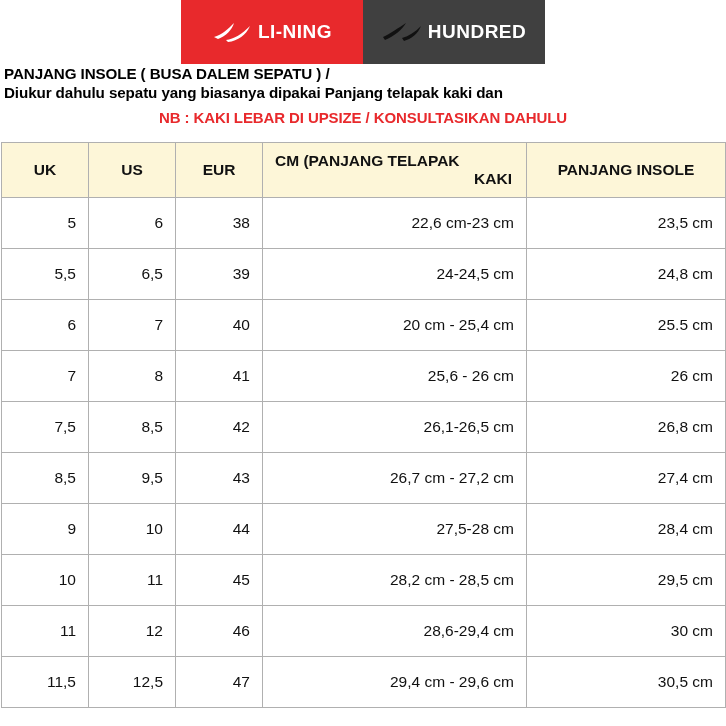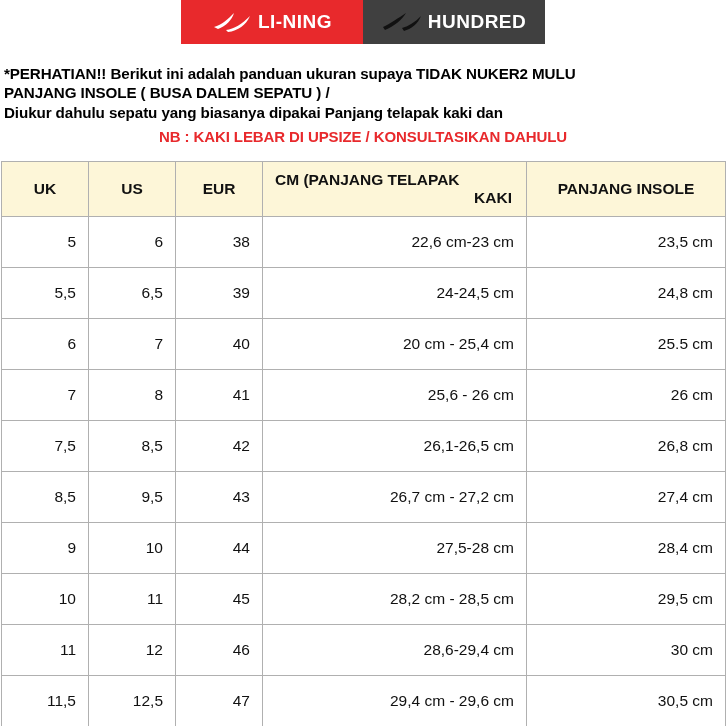--- a/index.html
+++ b/index.html
@@ -23,21 +23,21 @@
   
   .logos {
     display: flex;
     justify-content: center;
     align-items: stretch;
     height: 58px;
     gap: 0;
   }
   .logo-box {
     width: 182px;
-    height: 44px;
+    height: 64px;
     display: flex;
     align-items: center;
     justify-content: center;
     position: relative;
   }
   .logo-lining {
     background: #e8292c;
   }
   .logo-hundred {
     background: #404040;
@@ -150,21 +150,20 @@
             <path d="M1 15 C8 12 16 6 24 1 C20 8 12 14 3 18 Z" fill="#111111"></path>
             <path d="M20 16 C27 14 33 10 39 4 C36 12 29 17 22 19 Z" fill="#111111"></path>
           </svg>
         </span>
         <span class="logo-text">HUNDRED</span>
       </div>
     </div>
   </div>
 
   <div class="notice">
-    <div>*PERHATIAN!!  Berikut ini adalah panduan ukuran supaya TIDAK NUKER2 MULU</div>
     <div>PANJANG INSOLE ( BUSA DALEM SEPATU ) /</div>
     <div>Diukur dahulu sepatu yang biasanya dipakai Panjang telapak kaki dan</div>
   </div>
 
   <div class="nb-line">NB : KAKI LEBAR DI UPSIZE / KONSULTASIKAN DAHULU</div>
 
   <table class="size-table">
     <colgroup>
       <col class="c-uk">
         <col class="c-us">

